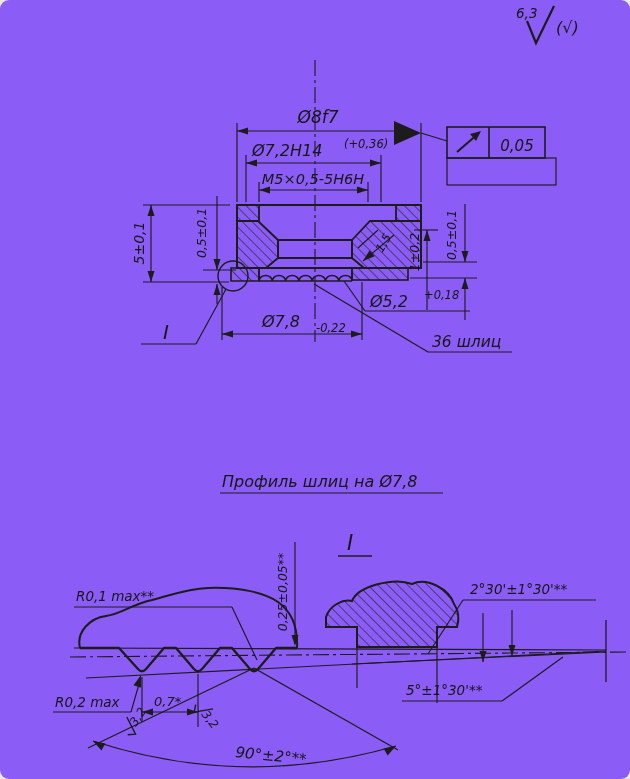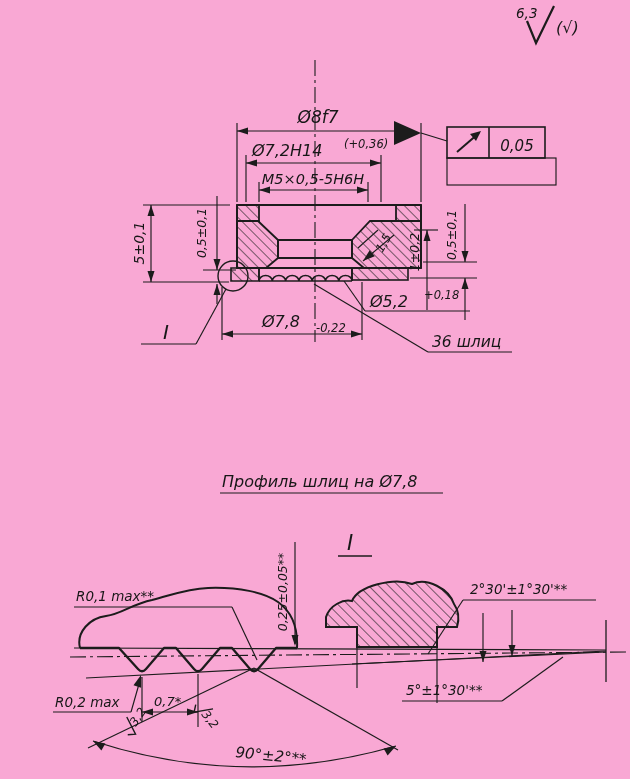--- a/index.html
+++ b/index.html
@@ -1,16 +1,16 @@
 <!DOCTYPE html>
 <html><head>
 <meta charset="utf-8">
 <style>
   html,body{margin:0;padding:0;background:#e8e8e4;}
-  .stage{width:630px;height:779px;background:#f9a8d4;position:relative;overflow:hidden;}
+  .stage{width:630px;height:779px;background:#8b5cf6;position:relative;overflow:hidden;border-radius:9px;}
   svg{position:absolute;left:0;top:0;}
   .dt{font-family:"DejaVu Sans",sans-serif;font-style:italic;fill:#171717;}
   .ln{stroke:#1c1c1c;fill:none;}
   .thick{stroke-width:2;}
   .thin{stroke-width:1.15;}
   .cl{stroke:#1c1c1c;stroke-width:1.1;fill:none;stroke-dasharray:16 4 3 4;}
   .arr{fill:#1c1c1c;stroke:none;}
 </style>
 </head>
 <body>

